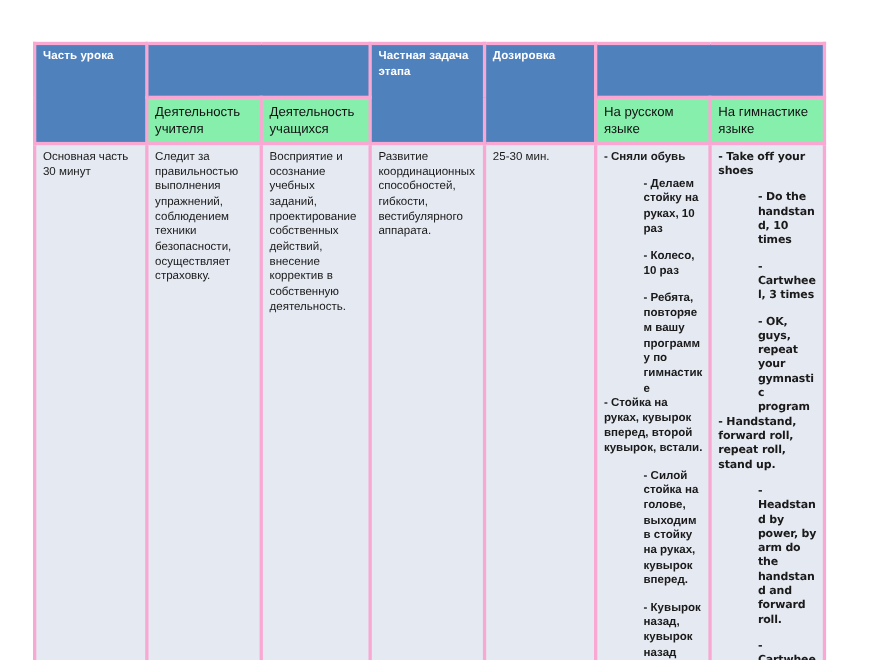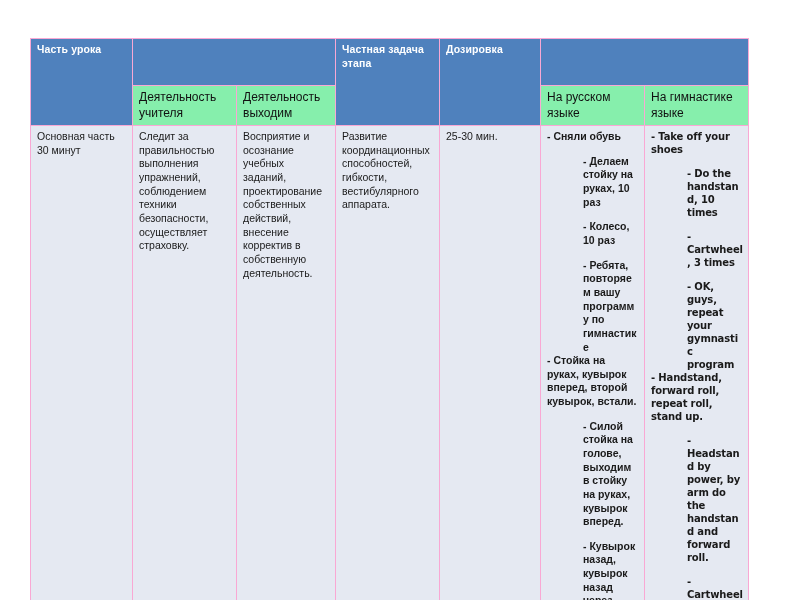--- a/index.html
+++ b/index.html
@@ -24,21 +24,21 @@
     position: absolute;
     left: 30px;
     top: 38px;
     width: 718px;
     border-collapse: collapse;
     table-layout: fixed;
   }
   #lesson-table td {
     vertical-align: top;
     padding: 4px 5px 4px 6px;
-    border: 1px solid #f9a8d4;
+    border: 3px solid #f9a8d4;
     line-height: 1.30;
     word-wrap: break-word;
     overflow-wrap: break-word;
   }
   
   .hdr-main {
     background: #4F81BD;
     color: #ffffff;
     font-weight: bold;
     font-size: 10.5px;
@@ -93,21 +93,21 @@
       <tr>
         <td class="hdr-main" rowspan="2">Часть урока</td>
         <td class="hdr-main" colspan="2" style="height:38px;"></td>
         <td class="hdr-main" rowspan="2">Частная задача этапа</td>
         <td class="hdr-main" rowspan="2">Дозировка</td>
         <td class="hdr-main" colspan="2"></td>
       </tr>
 
       <tr>
         <td class="hdr-sub" style="height:30px;">Деятельность учителя</td>
-        <td class="hdr-sub">Деятельность выходим</td>
+        <td class="hdr-sub">Деятельность учащихся</td>
         <td class="hdr-sub">На русском языке</td>
         <td class="hdr-sub">На гимнастике языке</td>
       </tr>
 
       <tr>
         <td class="cell" style="height:520px;">Основная часть 30 минут</td>
         <td class="cell">Следит за правильностью выполнения упражнений, соблюдением техники безопасности, осуществляет страховку.</td>
         <td class="cell">Восприятие и осознание учебных заданий, проектирование собственных действий, внесение корректив в собственную деятельность.</td>
         <td class="cell">Развитие координационных способностей, гибкости, вестибулярного аппарата.</td>
         <td class="cell">25-30 мин.</td>

